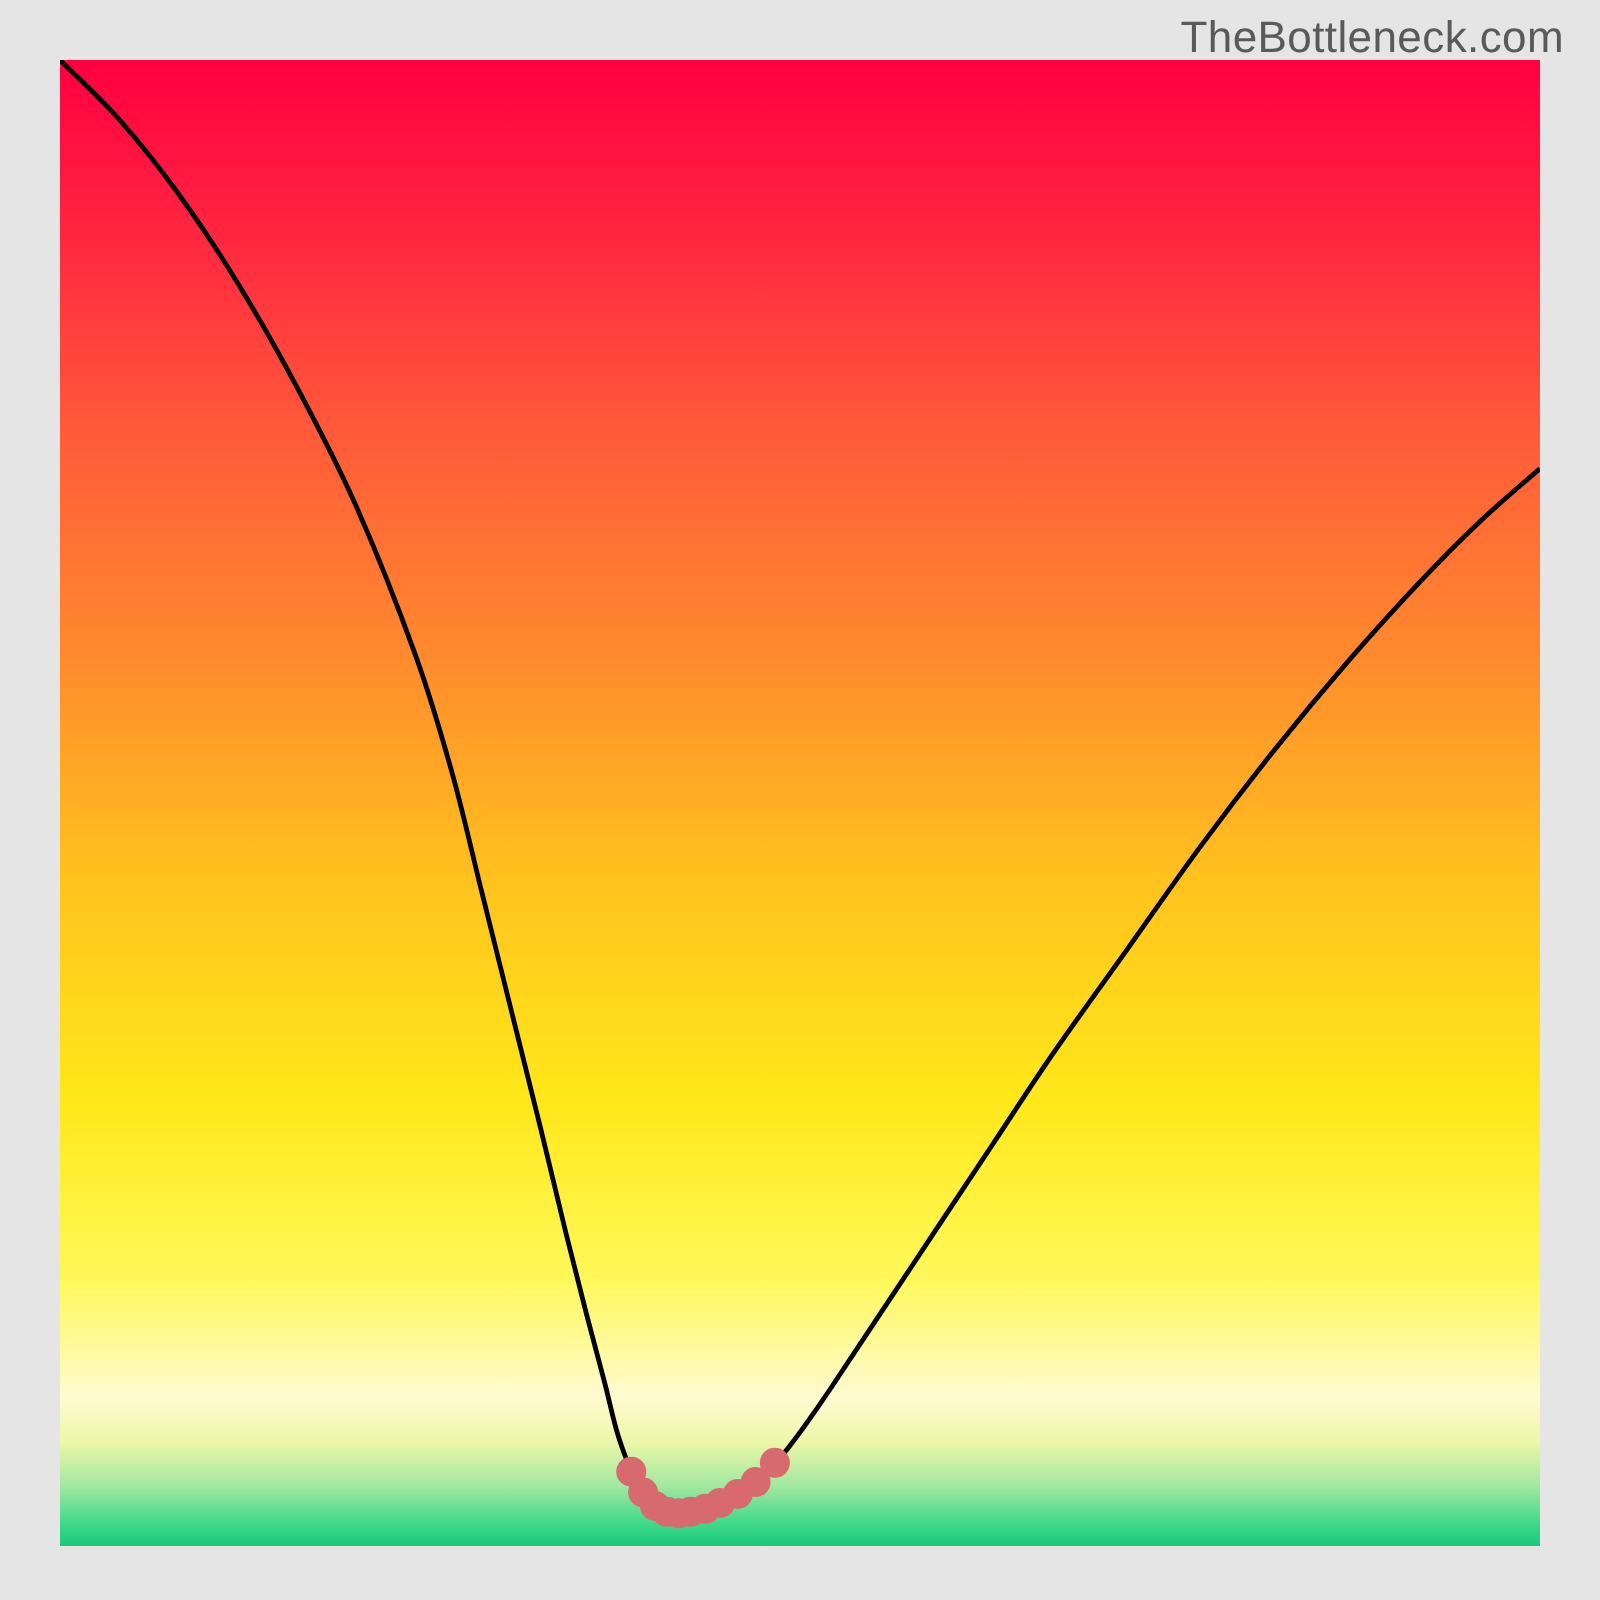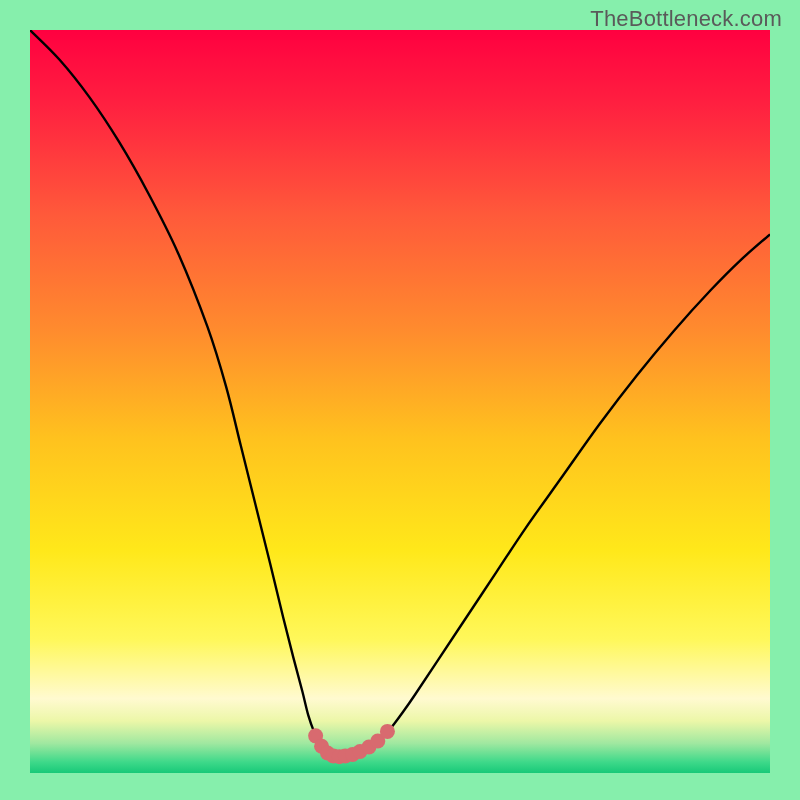--- a/index.html
+++ b/index.html
@@ -8,21 +8,21 @@
     width: 800px;
     height: 800px;
     background: #000000;
     overflow: hidden;
     font-family: Arial, Helvetica, sans-serif;
   }
   .stage {
     position: relative;
     width: 800px;
     height: 800px;
-    background: #86efac;
+    background: #e5e5e5;
   }
   .plot-area {
     position: absolute;
     left: 30px;
     top: 30px;
     width: 740px;
     height: 743px;
     overflow: hidden;
   }
   .plot-area svg {

